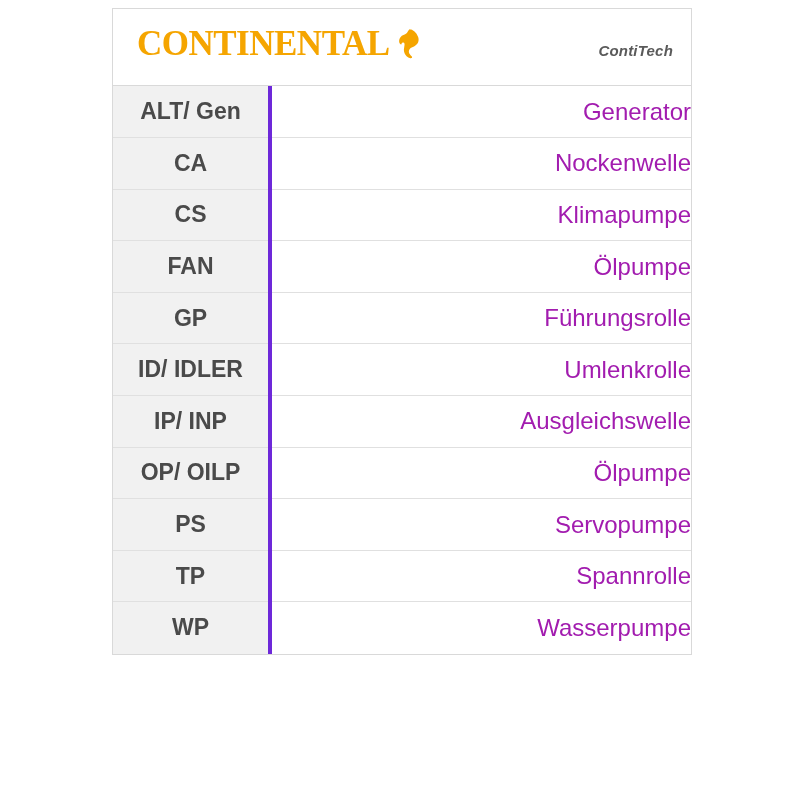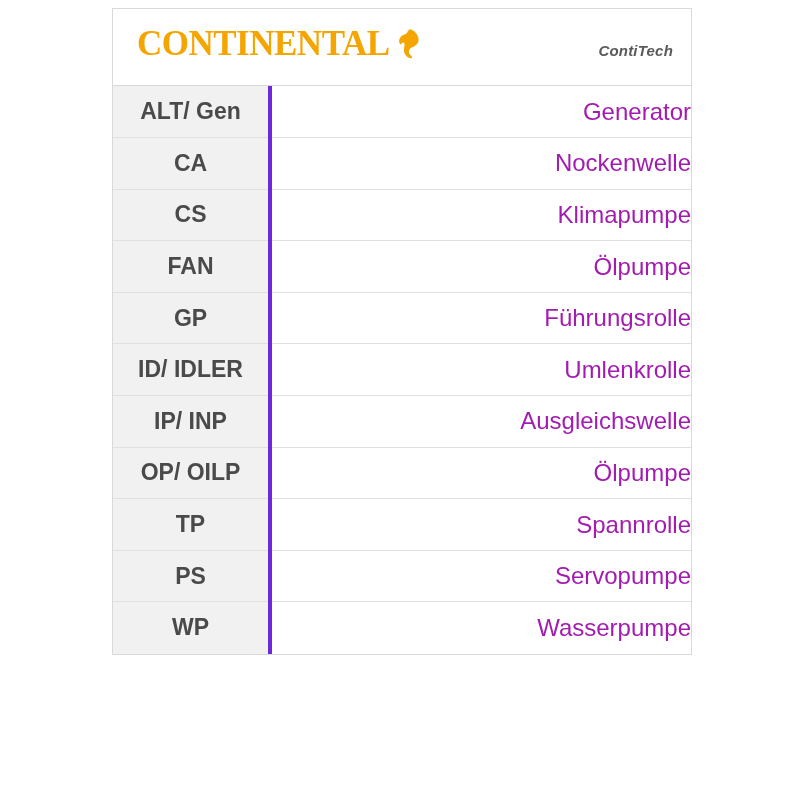--- a/index.html
+++ b/index.html
@@ -148,26 +148,26 @@
       </tr>
       <tr>
         <td class="abbr">IP/ INP</td>
         <td class="term">Ausgleichswelle</td>
       </tr>
       <tr>
         <td class="abbr">OP/ OILP</td>
         <td class="term">Ölpumpe</td>
       </tr>
       <tr>
+        <td class="abbr">PS</td>
+        <td class="term">Servopumpe</td>
+      </tr>
+      <tr>
         <td class="abbr">TP</td>
         <td class="term">Spannrolle</td>
-      </tr>
-      <tr>
-        <td class="abbr">PS</td>
-        <td class="term">Servopumpe</td>
       </tr>
       <tr>
         <td class="abbr">WP</td>
         <td class="term">Wasserpumpe</td>
       </tr>
     </tbody>
   </table>
 
 </div>
 

